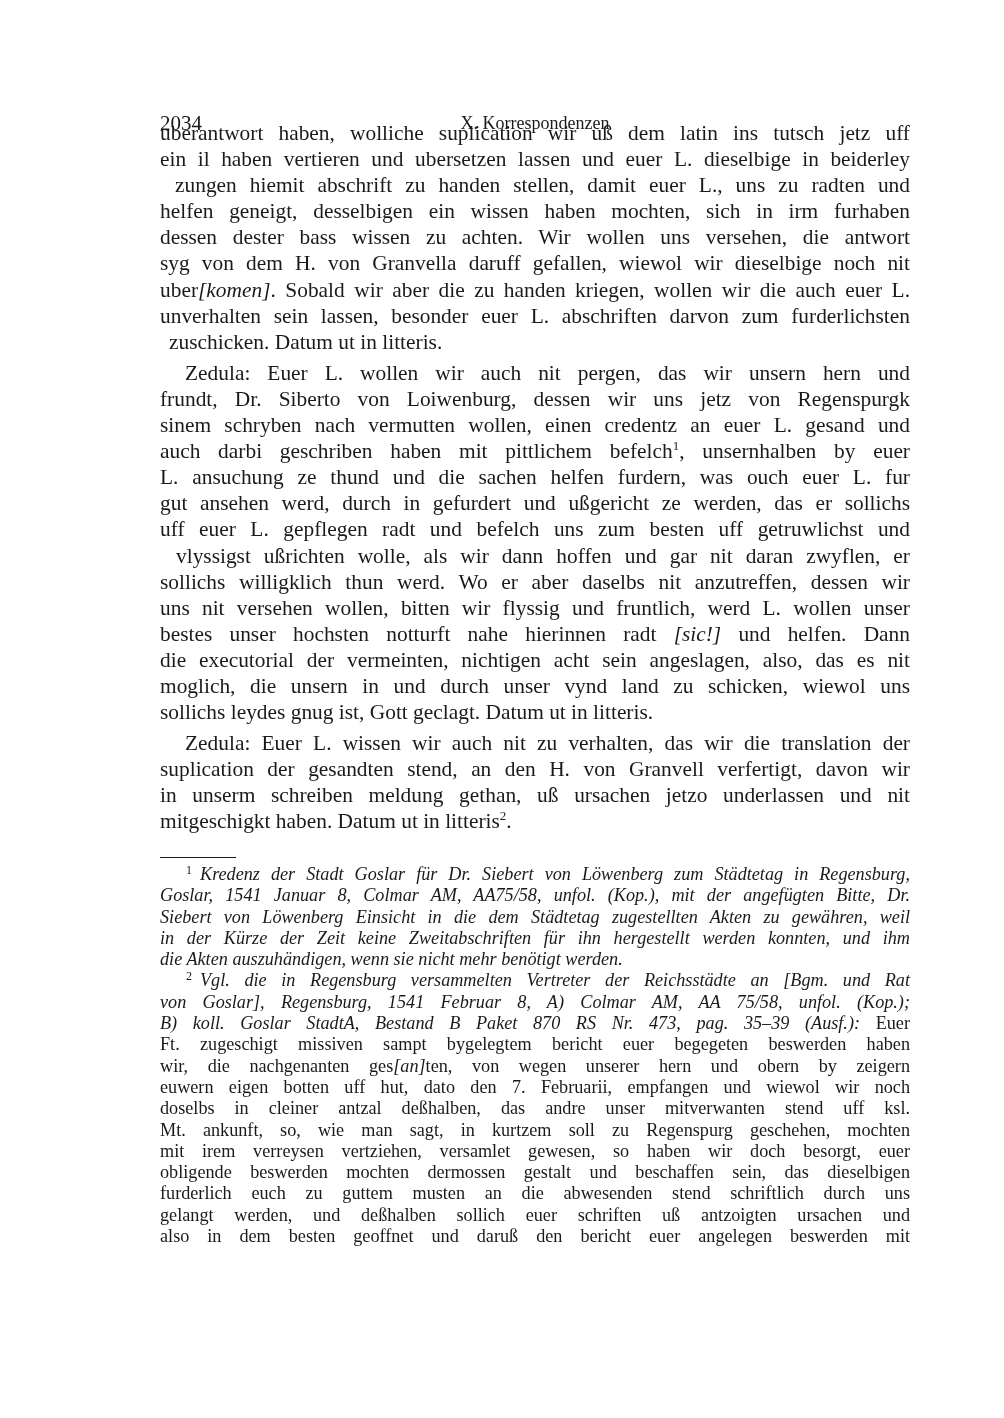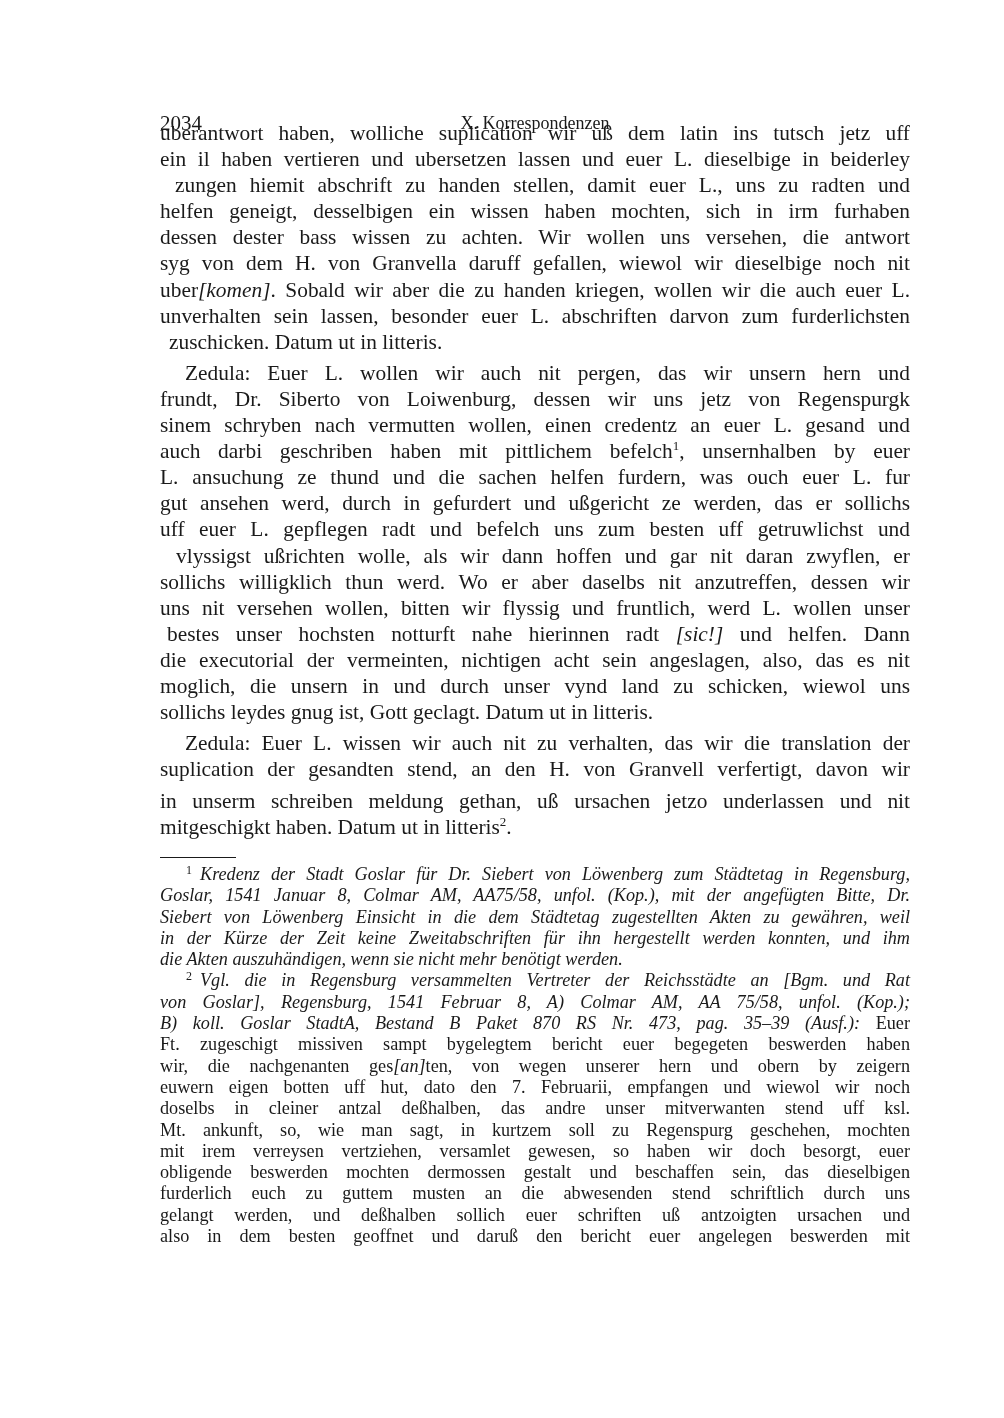--- a/index.html
+++ b/index.html
@@ -48,31 +48,31 @@
     <span class="line indent" style="white-space: nowrap;">Zedula: Euer L. wollen wir auch nit pergen, das wir unsern hern und</span>
     <span class="line" style="white-space: nowrap;">frundt, Dr. Siberto von Loiwenburg, dessen wir uns jetz von Regenspurgk</span>
     <span class="line" style="white-space: nowrap;">sinem schryben nach vermutten wollen, einen credentz an euer L. gesand und</span>
     <span class="line" style="white-space: nowrap;"><span>auch darbi geschriben haben mit pittlichem befelch</span><sup>1</sup><span>, unsernhalben by euer</span></span>
     <span class="line" style="white-space: nowrap;">L. ansuchung ze thund und die sachen helfen furdern, was ouch euer L. fur</span>
     <span class="line" style="white-space: nowrap;">gut ansehen werd, durch in gefurdert und ußgericht ze werden, das er sollichs</span>
     <span class="line" style="white-space: nowrap;">uff euer L. gepflegen radt und befelch uns zum besten uff getruwlichst und</span>
     <span class="line" style="white-space: nowrap; margin-left: 16px;">vlyssigst ußrichten wolle, als wir dann hoffen und gar nit daran zwyflen, er</span>
     <span class="line" style="white-space: nowrap;">sollichs willigklich thun werd. Wo er aber daselbs nit anzutreffen, dessen wir</span>
     <span class="line" style="white-space: nowrap;">uns nit versehen wollen, bitten wir flyssig und fruntlich, werd L. wollen unser</span>
-    <span class="line" style="white-space: nowrap; margin-left: 7px;"><span>bestes unser hochsten notturft nahe hierinnen radt </span><span class="it">[sic!]</span><span> und helfen. Dann</span></span>
+    <span class="line" style="white-space: nowrap;"><span>bestes unser hochsten notturft nahe hierinnen radt </span><span class="it">[sic!]</span><span> und helfen. Dann</span></span>
     <span class="line" style="white-space: nowrap;">die executorial der vermeinten, nichtigen acht sein angeslagen, also, das es nit</span>
     <span class="line" style="white-space: nowrap;">moglich, die unsern in und durch unser vynd land zu schicken, wiewol uns</span>
     <span class="line last" style="white-space: nowrap;">sollichs leydes gnug ist, Gott geclagt. Datum ut in litteris.</span>
   </div>
   <div class="para-gap"></div>
 
   <div>
     <span class="line indent" style="white-space: nowrap;">Zedula: Euer L. wissen wir auch nit zu verhalten, das wir die translation der</span>
     <span class="line" style="white-space: nowrap;">suplication der gesandten stend, an den H. von Granvell verfertigt, davon wir</span>
-    <span class="line" style="white-space: nowrap; margin-top: 6px;">in unserm schreiben meldung gethan, uß ursachen jetzo underlassen und nit</span>
+    <span class="line" style="white-space: nowrap;">in unserm schreiben meldung gethan, uß ursachen jetzo underlassen und nit</span>
     <span class="line last" style="white-space: nowrap;"><span>mitgeschigkt haben. Datum ut in litteris</span><sup>2</sup><span>.</span></span>
   </div>
 </div>
 
 <div class="fn-rule"></div>
 
 <div class="footnotes">
 
   <div>
     <span class="fline indent it" style="white-space: nowrap;"><sup>1</sup><span>Kredenz der Stadt Goslar für Dr. Siebert von Löwenberg zum Städtetag in Regensburg,</span></span>

